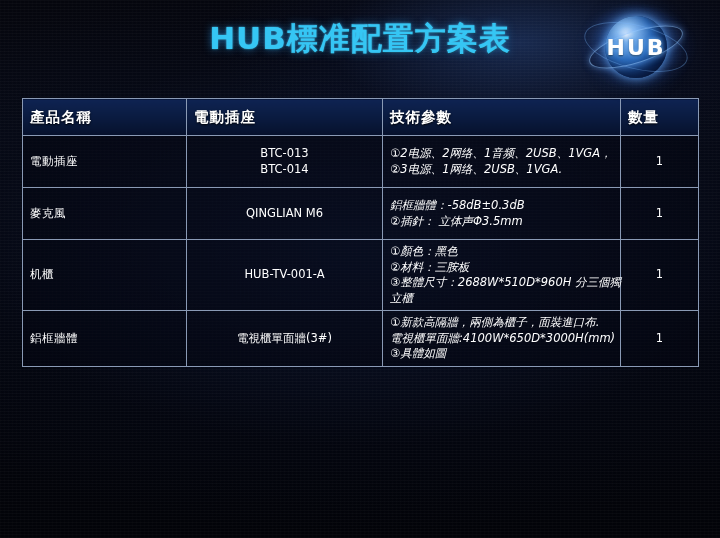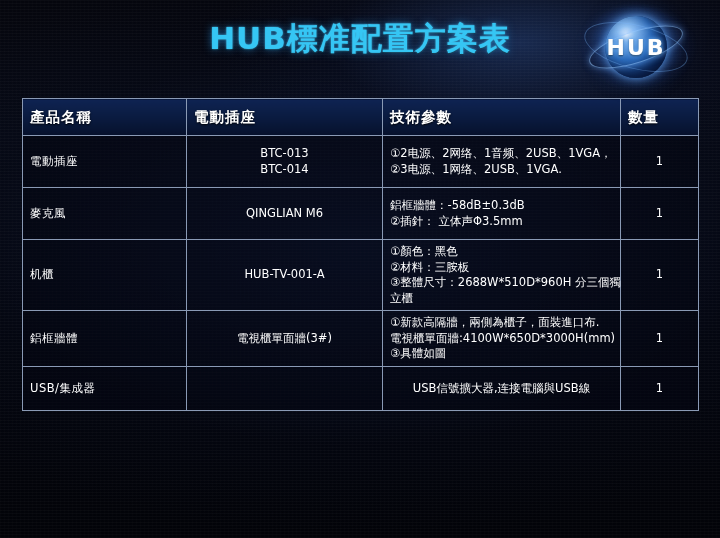--- a/index.html
+++ b/index.html
@@ -182,20 +182,21 @@
     margin-top: 25px;
   }
   td.c-model {
     text-align: center;
     font-size: 11.5px;
     margin-left: 24px;
   }
   td.c-spec {
     text-align: left;
     padding-left: 10px;
+    font-style: italic;
   }
   td.c-qty {
     text-align: center;
     font-size: 12px;
   }
   .ln { display: block; white-space: nowrap; }
 </style>
 </head>
 <body>
 
@@ -276,25 +277,17 @@
             <span class="ln">電視櫃單面牆(3#)</span>
           </td>
           <td class="c-spec">
             <span class="ln">①新款高隔牆，兩側為櫃子，面裝進口布.</span>
             <span class="ln">電視櫃單面牆:4100W*650D*3000H(mm)</span>
             <span class="ln">③具體如圖</span>
           </td>
           <td class="c-qty">1</td>
         </tr>
 
-        <tr style="height:44px">
-          <td class="c-name">USB/集成器</td>
-          <td class="c-model"></td>
-          <td class="c-spec" style="text-align:center">
-            <span class="ln">USB信號擴大器,连接電腦與USB線</span>
-          </td>
-          <td class="c-qty">1</td>
-        </tr>
 
       </tbody>
     </table>
   </div>
 </div>
 
 </body></html>

